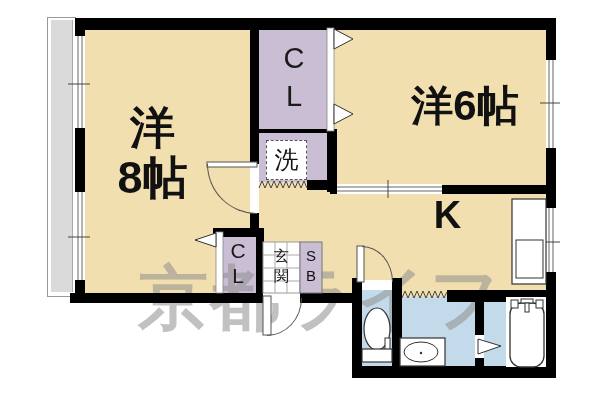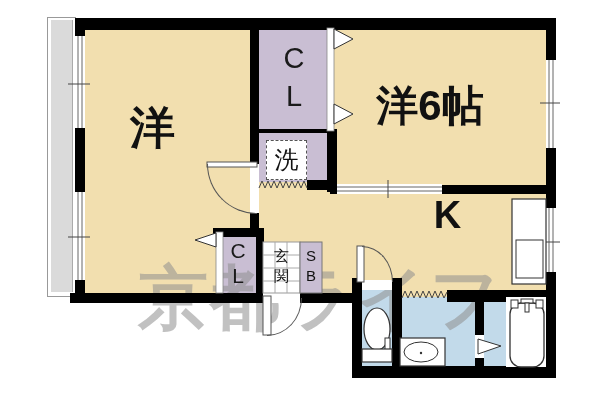--- a/index.html
+++ b/index.html
@@ -146,22 +146,23 @@
     <rect x="263" y="296" width="8" height="39" fill="#fff" stroke="#555" stroke-width="1"></rect>
     <rect x="357" y="246" width="7" height="36" fill="#fff" stroke="#555" stroke-width="1"></rect>
   </svg>
 
   <div class="arc" style="left:207px;top:164px;width:49px;height:49px;border-left:1.5px solid #555;border-bottom:1.5px solid #555;border-bottom-left-radius:100% 100%;"></div>
   <div class="arc" style="left:267px;top:298px;width:34px;height:37px;border-right:1.5px solid #555;border-bottom:1.5px solid #555;border-bottom-right-radius:100% 100%;"></div>
   <div class="arc" style="left:362px;top:246px;width:30px;height:35px;border-top:1.5px solid #555;border-right:1.5px solid #555;border-top-right-radius:100% 100%;"></div>
 
   <div class="lbl" style="left:95px;top:103px;width:115px;font-size:45px;line-height:1.12;font-weight:600;">
     <span>洋</span>
+    <span>8帖</span>
   </div>
-  <div class="lbl" style="left:330px;top:78px;width:200px;font-size:42px;font-weight:600;">洋6帖</div>
+  <div class="lbl" style="left:365px;top:78px;width:200px;font-size:42px;font-weight:600;">洋6帖</div>
   <div class="lbl" style="left:400px;top:194px;width:95px;font-size:38px;line-height:1.12;font-weight:600;">
     <span>K</span>
   </div>
   <div class="lbl" style="left:262px;top:40px;width:64px;font-size:29px;line-height:1.3;color:#1a1a1a;">
     <span>C</span>
     <span>L</span>
   </div>
   <div class="lbl" style="left:266px;top:140px;width:39px;height:38px;background:#fff;border:1.5px dashed #555;font-size:24px;display:flex;align-items:center;justify-content:center;">
     <span>洗</span>
   </div>

